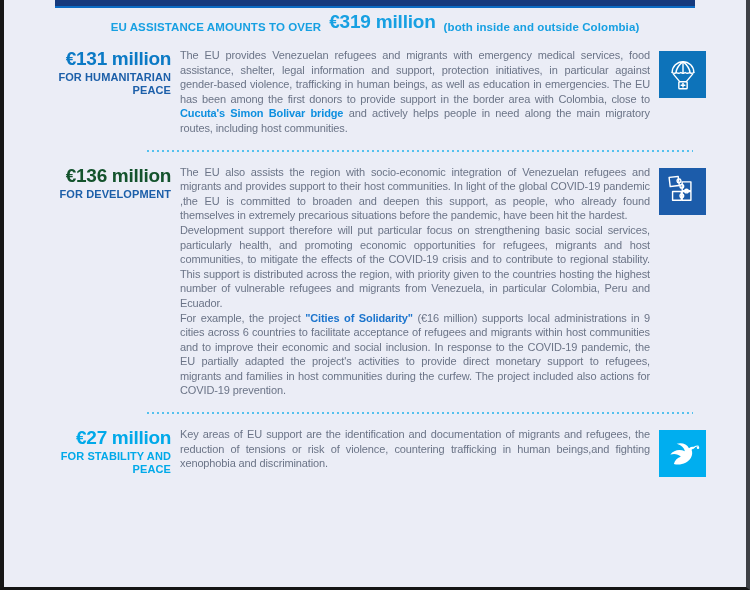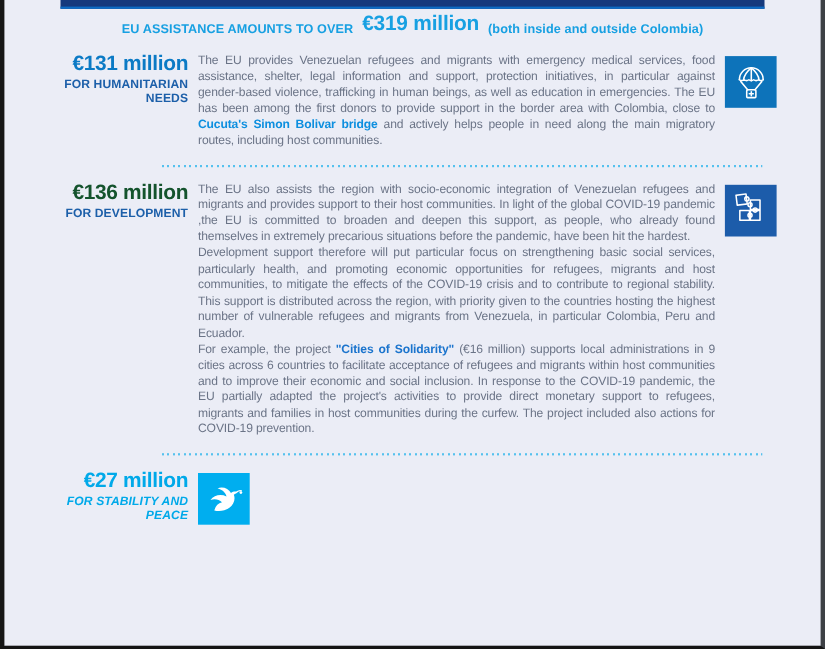--- a/index.html
+++ b/index.html
@@ -69,21 +69,21 @@
     <span class="hdr-small" style="color: rgb(23, 160, 226);">EU ASSISTANCE AMOUNTS TO OVER</span>
     <span class="hdr-amount" style="color: rgb(23, 160, 226);">€319 million</span>
     <span class="hdr-small" style="color: rgb(23, 160, 226);">(both inside and outside Colombia)</span>
   </div>
 
   <div class="content">
 
     <div class="section">
       <div class="heading-col">
         <div class="amount" style="color: rgb(11, 122, 197);">€131 million</div>
-        <div class="heading-label" style="color: rgb(28, 95, 169);">FOR HUMANITARIAN NEEDS</div>
+        <div class="heading-label" style="color: rgb(28, 95, 169);">FOR HUMANITARIAN PEACE</div>
       </div>
       <div class="text-col">
         <p><span>The EU provides Venezuelan refugees and migrants with emergency medical services, food assistance, shelter, legal information and support, protection initiatives, in particular against gender-based violence, trafficking in human beings, as well as education in emergencies. The EU has been among the first donors to provide support in the border area with Colombia, close to </span><span class="hl-link hl-link-cyan">Cucuta's Simon Bolivar bridge</span><span> and actively helps people in need along the main migratory routes, including host communities.</span></p>
       </div>
       <div class="icon-col">
         <div class="icon-box" style="background: rgb(13, 115, 186);">
           <svg width="40" height="40" viewBox="0 0 48 48" fill="none" stroke="#ffffff" stroke-width="1.7" stroke-linecap="round" stroke-linejoin="round">
             <path d="M11 21 A13 13 0 0 1 37 21"></path>
             <path d="M11 21 q2.6 2 5.2 0 q2.6 2 5.2 0 q2.6 2 5.2 0 q2.6 2 5.2 0 q2.6 2 5.2 0"></path>
             <path d="M24 8 C19 12 16 16 15.5 21.5"></path>
@@ -127,21 +127,24 @@
           </svg>
         </div>
       </div>
     </div>
 
     <div class="dotted-sep"></div>
 
     <div class="section">
       <div class="heading-col">
         <div class="amount" style="color: rgb(0, 169, 233);">€27 million</div>
-        <div class="heading-label" style="color: rgb(0, 169, 233); font-style: italic;">FOR STABILITY AND PEACE</div>
+        <div class="heading-label" style="color: rgb(0, 169, 233);">FOR STABILITY AND PEACE</div>
+      </div>
+      <div class="text-col">
+        <p><span>Key areas of EU support are the identification and documentation of migrants and refugees, the reduction of tensions or risk of violence, countering trafficking in human beings,and fighting xenophobia and discrimination.</span></p>
       </div>
       <div class="icon-col">
         <div class="icon-box" style="background: rgb(0, 174, 239);">
           <svg width="40" height="40" viewBox="0 0 48 48">
             <path fill="#ffffff" d="M13 36 C21 38 30 35 33.5 28.5 C35.3 25.2 35.5 21.8 34.3 18.8 L38.5 15.8 C35.8 15 33.2 15.4 31.2 17 C28.5 12 22.5 9.8 16.5 11.8 C22.2 13.6 25.3 16.6 26.3 20.8 C20.2 17.8 12.8 19.2 8.8 24.6 C13.8 23.2 18.2 24 21.4 27.2 C17.2 28.2 14.4 31.2 13 36 Z"></path>
             <path fill="none" stroke="#ffffff" stroke-width="1.3" stroke-linecap="round" d="M36.5 17 C38.2 14.8 40.5 14 42.6 14.6"></path>
             <circle cx="42" cy="16.6" r="1.5" fill="#ffffff"></circle>
           </svg>
         </div>
       </div>

